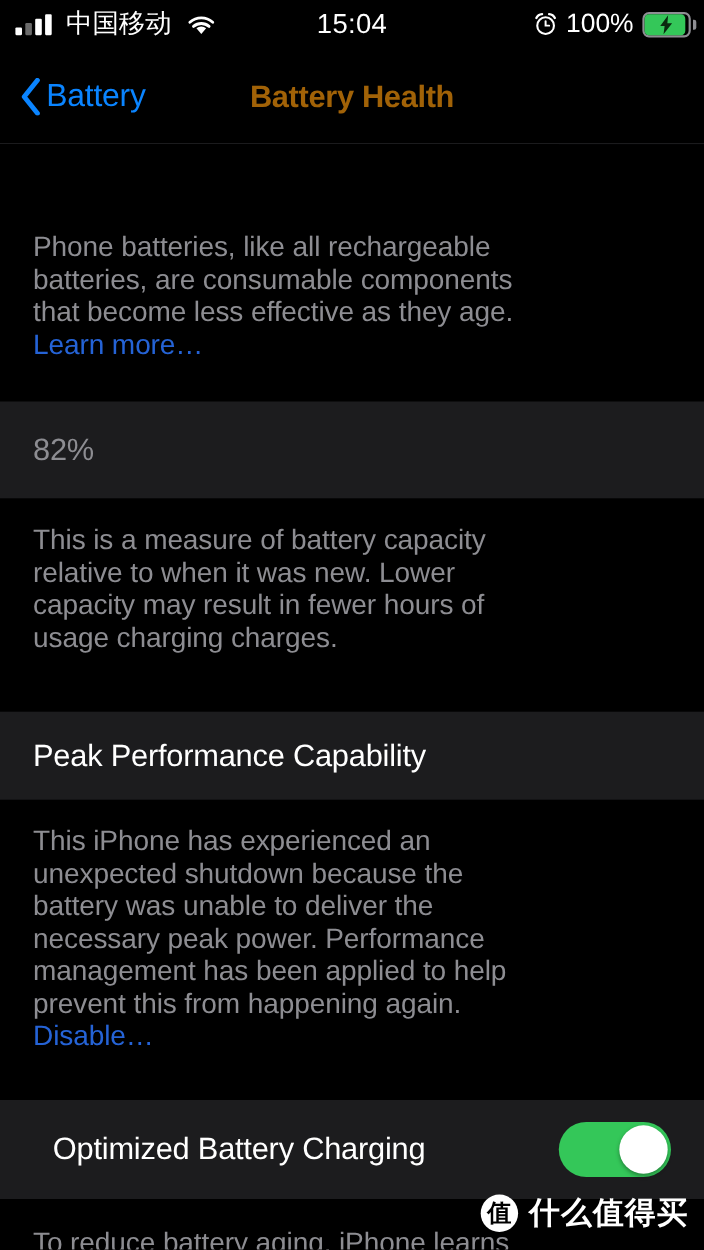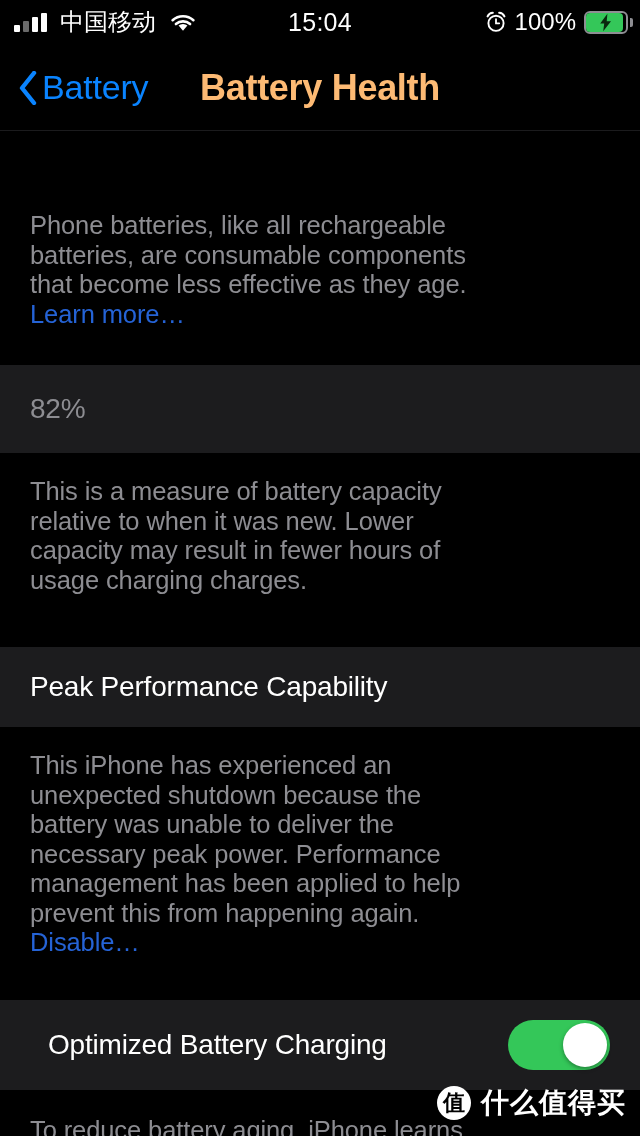--- a/index.html
+++ b/index.html
@@ -53,24 +53,24 @@
   
   .nav-bar {
     position:absolute; top:44px; left:0; width:640px; height:87px;
     background:#000; display:flex; align-items:center;
   }
   .nav-back {
     position:absolute; left:18px; display:flex; align-items:center; gap:4px;
     color:#0a84ff; cursor:pointer;
   }
   .chev { width:20px; height:34px; display:block; }
-  .nav-back-label { font-size:34px; letter-spacing:-0.2px; }
+  .nav-back-label { font-size:29px; letter-spacing:-0.2px; }
   .nav-title {
     position:absolute; left:0; right:0; text-align:center;
-    color:#fdba74; font-size:36px; font-weight:bold; letter-spacing:-0.3px;
+    color:#a16207; font-size:28px; font-weight:bold; letter-spacing:-0.3px;
   }
   .nav-hairline {
     position:absolute; top:130px; left:0; width:640px; height:1px;
     background:#1b1b1d;
   }
 
   
   .content { position:absolute; top:131px; left:0; width:508px; bottom:0; background:#000; }
 
   .footer-text {

